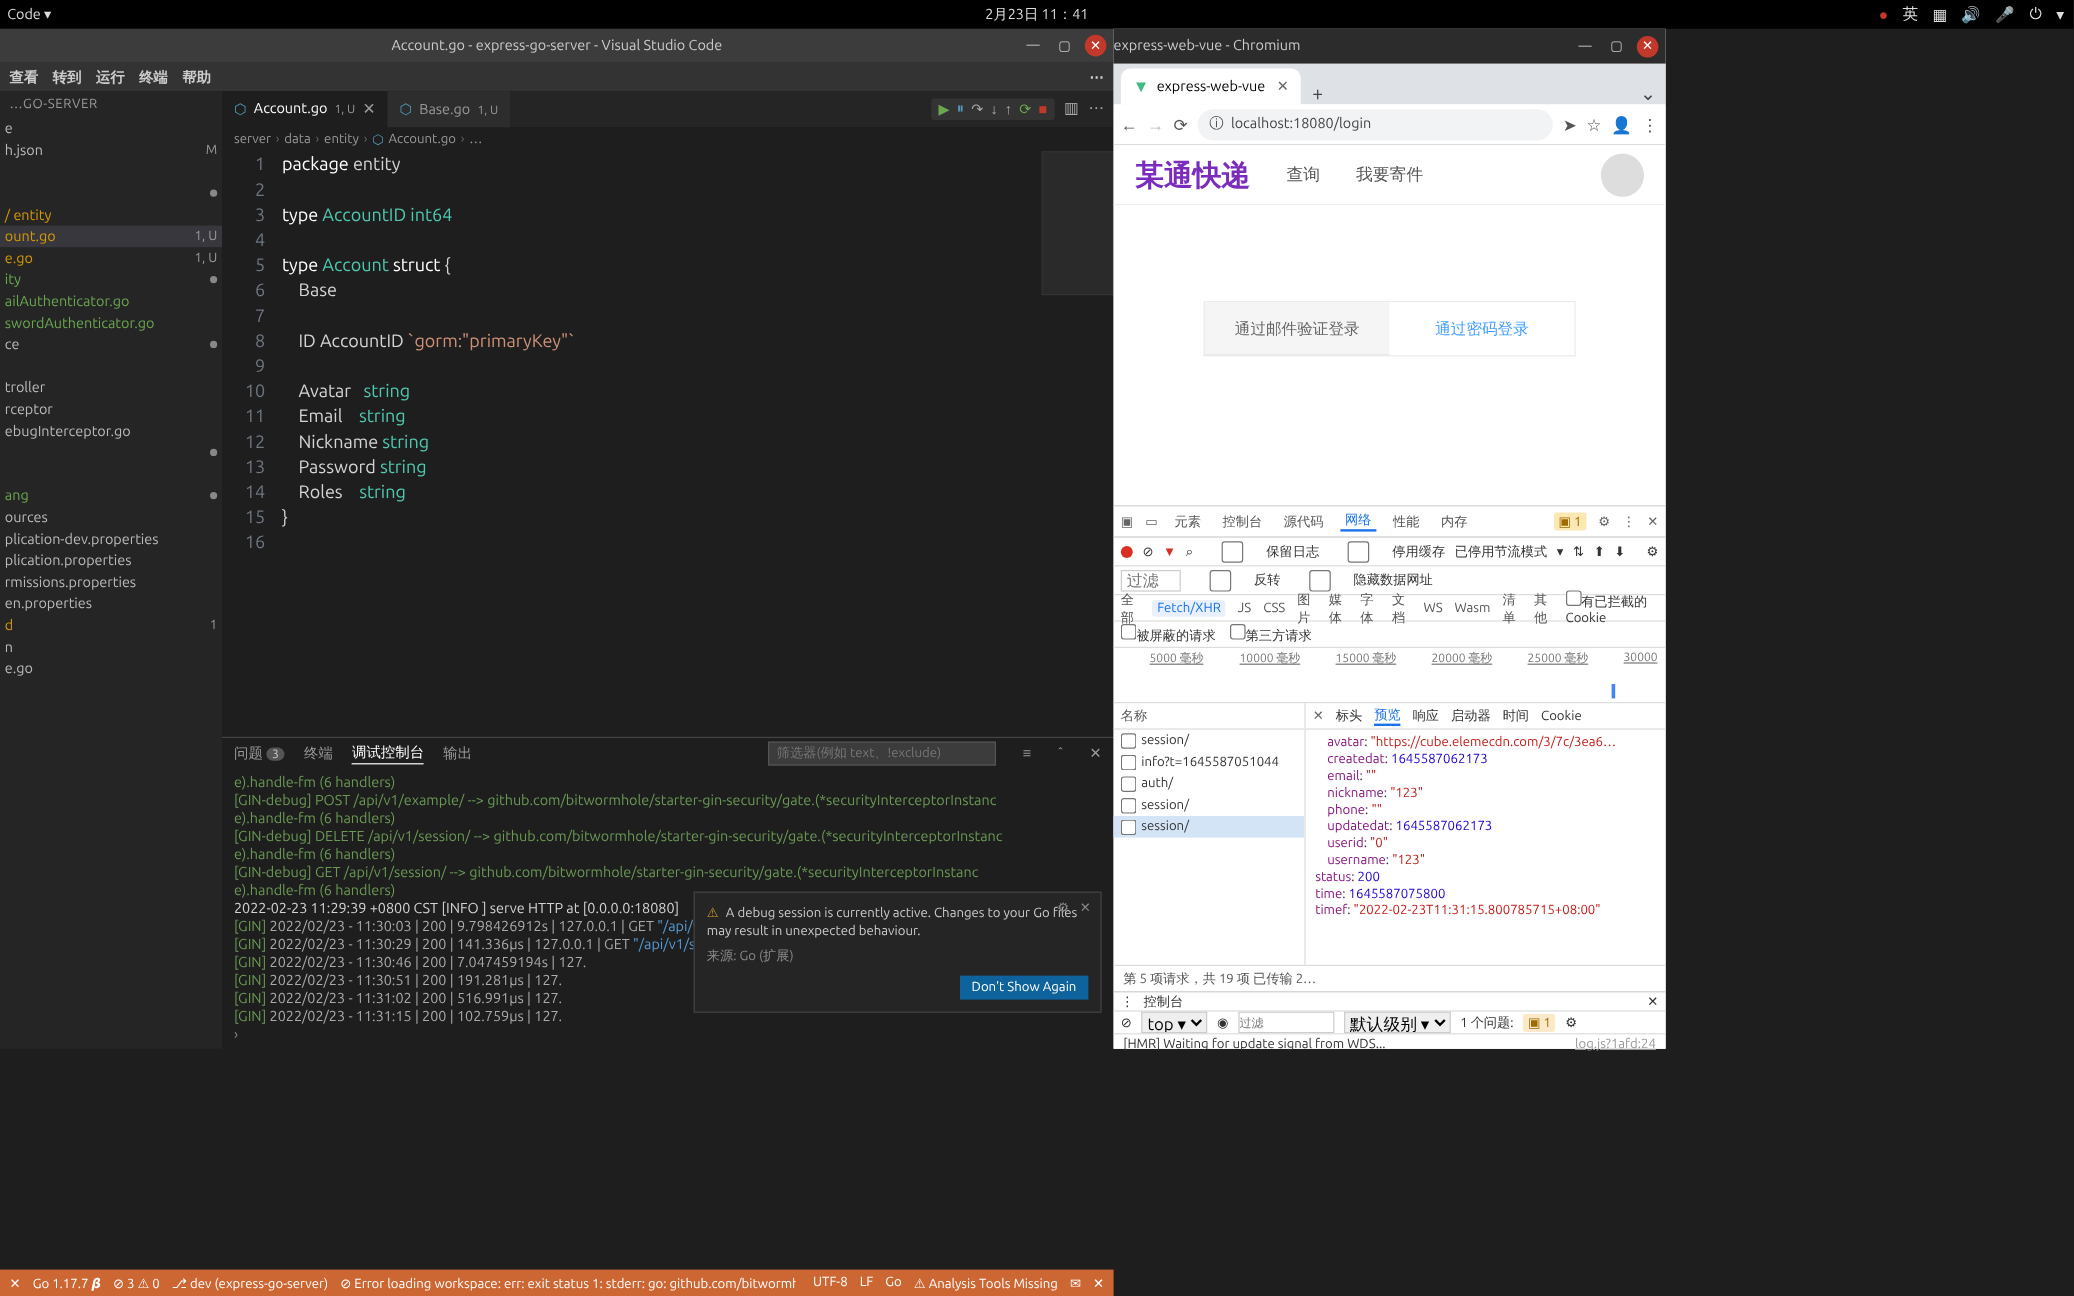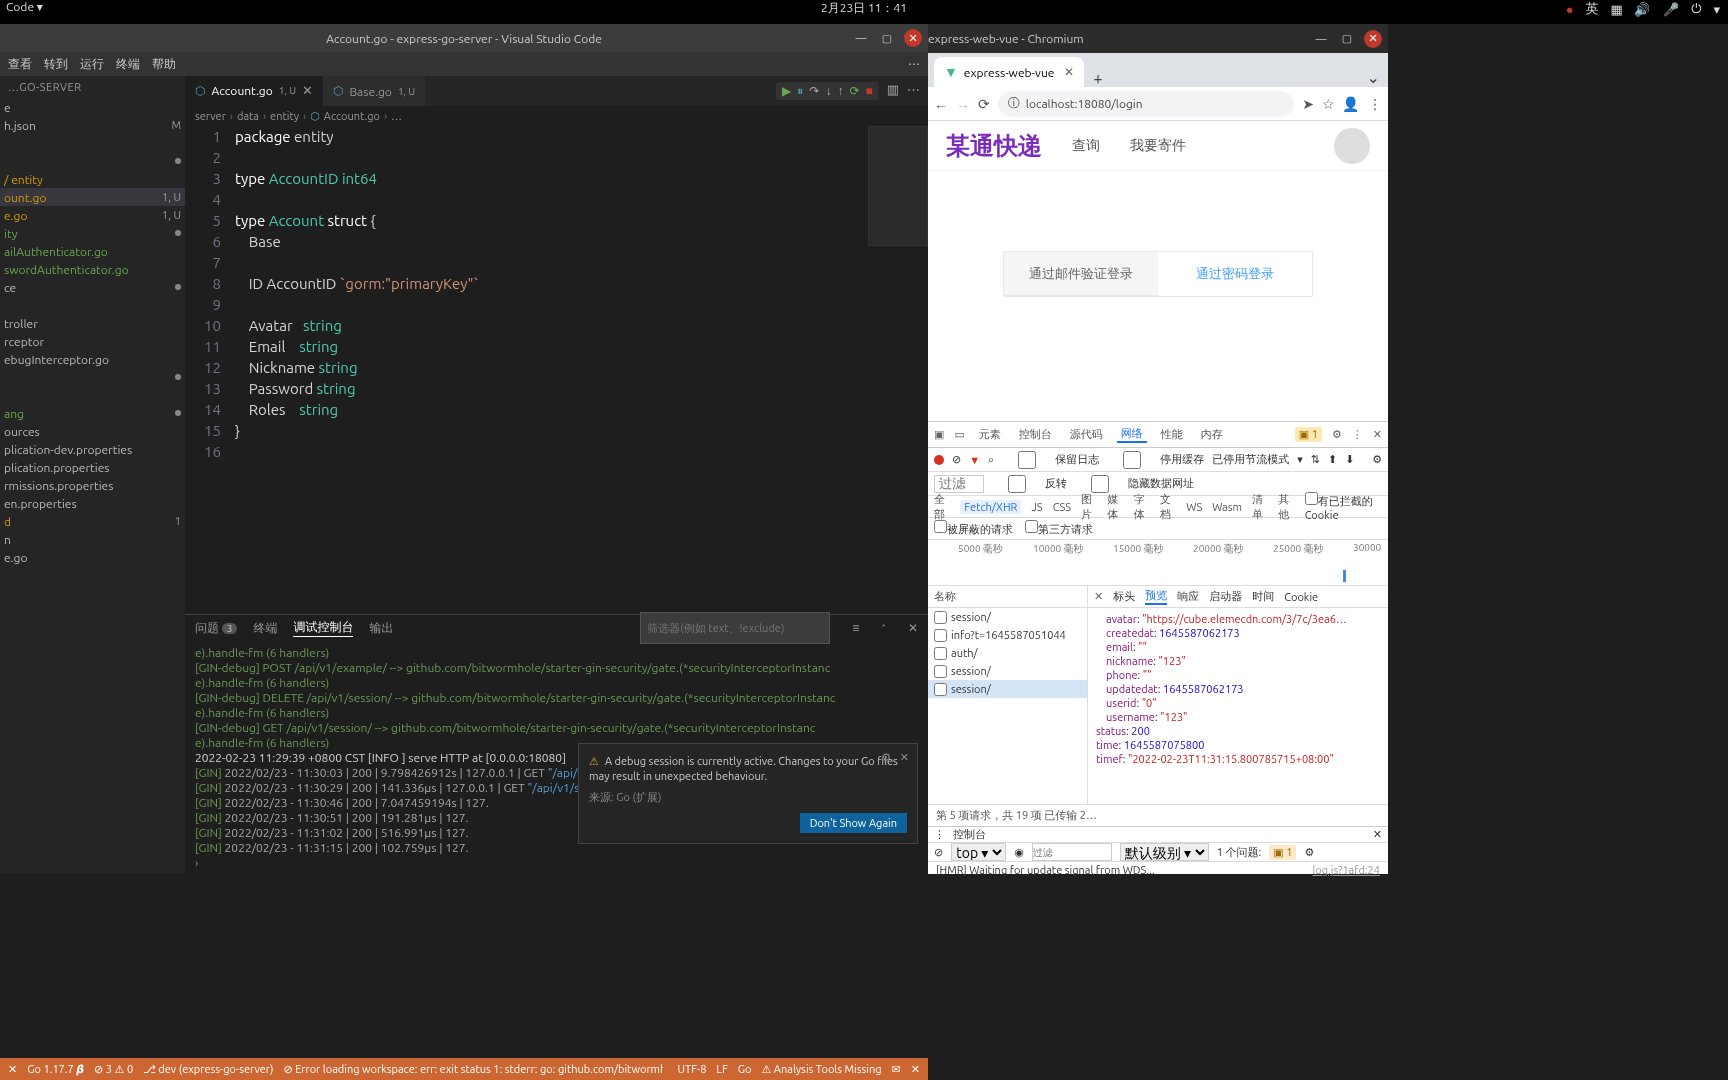--- a/index.html
+++ b/index.html
@@ -1,31 +1,31 @@
 <!DOCTYPE html>
 <html><head>
 <meta charset="utf-8">
 <style>
 * { margin: 0; padding: 0; box-sizing: border-box; font-family: "Ubuntu", "Segoe UI", Arial, sans-serif; }
 body { background: #1e1e1e; width: 1728px; height: 1080px; overflow: hidden; position: relative; }
 
 
-.topbar { position: absolute; top: 0; left: 0; right: 0; height: 24px; background: #000; color: #ddd; display: flex; align-items: flex-start; font-size: 12px; }
+.topbar { position: absolute; top: 0; left: 0; right: 0; height: 24px; background: #000; color: #ddd; display: flex; align-items: center; font-size: 12px; }
 .topbar .left { padding-left: 6px; }
 .topbar .center { position: absolute; left: 50%; transform: translateX(-50%); }
 .topbar .right { margin-left: auto; padding-right: 8px; display: flex; gap: 12px; align-items: center; }
 .topbar .right span { font-size: 13px; }
 
 
 .vscode { position: absolute; top: 24px; left: 0; width: 928px; height: 850px; background: #252526; color: #ccc; display: flex; flex-direction: column; }
 .vscode-titlebar { height: 28px; background: #3c3c3c; display: flex; align-items: center; justify-content: center; position: relative; font-size: 12px; color: #ccc; }
 .win-controls { position: absolute; right: 6px; display: flex; gap: 8px; }
 .win-btn { width: 18px; height: 18px; border-radius: 3px; display:flex; align-items:center; justify-content:center; font-size:11px; color:#ccc;}
 .win-btn.close { background: #c0392b; color:#fff; border-radius:50%; }
-.vscode-menubar { height: 24px; background: #333; display: flex; align-items: center; gap: 12px; padding: 0 8px; font-size: 12px; }
+.vscode-menubar { height: 24px; background: #333; display: flex; align-items: center; gap: 12px; padding: 0 8px; font-size: 12px; font-weight: bold; }
 .vscode-body { flex: 1; display: flex; min-height: 0; }
 
 
 .explorer { width: 185px; background: #252526; color: #ccc; font-size: 12px; overflow: hidden; position: relative; }
 .explorer-header { height: 22px; display: flex; align-items: center; padding: 0 8px; color: #999; font-size: 11px; letter-spacing: 0.5px; text-transform: uppercase; justify-content: space-between;}
 .explorer-item { height: 18px; display: flex; align-items: center; padding-left: 4px; padding-right: 4px; color: #bbb; position: relative; font-size:12px;}
 .explorer-item.green { color: #6aa84f; }
 .explorer-item.orange { color: #d79b00; }
 .explorer-item.entity { color: #d79b00; }
 .explorer-item.active { background: #37373d; }
@@ -53,21 +53,21 @@
 .kw { color: #ffffff; }
 .typ { color: #4ec9b0; }
 .str { color: #ce9178; }
 .minimap { position:absolute; right:0; top:0; width:60px; height:120px; background:#2a2a2a; border:1px solid #333;}
 
 .panel { height: 260px; background: #1e1e1e; border-top: 1px solid #444; display:flex; flex-direction:column; font-size:12px;}
 .panel-tabs { height: 26px; display:flex; align-items:center; gap:16px; padding:0 10px; color:#999; position:relative;}
 .panel-tabs .ptab { cursor:pointer; }
 .panel-tabs .ptab.active { color:#fff; border-bottom:1px solid #fff; }
 .panel-tabs .badge { background:#555; border-radius:8px; padding:0 5px; font-size:10px; color:#ccc;}
-.panel-tabs input { background:#3c3c3c; border:1px solid #555; color:#ccc; padding:2px 6px; height:32px; width:190px; font-size:11px; margin-left:auto;}
+.panel-tabs input { background:#3c3c3c; border:1px solid #555; color:#ccc; padding:2px 6px; height:20px; width:190px; font-size:11px; margin-left:auto;}
 .panel-tabs .picon { margin-left:6px;}
 .panel-body { flex:1; overflow:hidden; padding:4px 10px; font-family:"Consolas","Courier New",monospace; font-size:12px; line-height:15px; color:#ccc; position:relative;}
 .log-green { color:#6a9955;}
 .log-blue { color:#569cd6;}
 .log-gray { color:#aaa;}
 .log-white { color:#d4d4d4;}
 
 .notif { position:absolute; right:10px; bottom:10px; width:340px; background:#252526; border:1px solid #444; padding:10px; font-size:11px; color:#ccc;}
 .notif .warn-icon { color:#d9a126; margin-right:6px;}
 .notif .notif-btn { background:#0e639c; color:#fff; padding:4px 10px; float:right; margin-top:8px; border:none; font-size:11px;}
@@ -116,21 +116,21 @@
 .dt-tabs .dicon { color:#666;}
 .dt-toolbar { height:24px; border-bottom:1px solid #ddd; display:flex; align-items:center; padding:0 6px; gap:8px;}
 .dt-toolbar .rec { width:10px; height:10px; border-radius:50%; background:#d93025;}
 .dt-toolbar input { border:1px solid #ccc; height:18px; padding:0 4px; width:50px;}
 .dt-toolbar label { display:flex; align-items:center; gap:3px;}
 .dt-filterbar { height:22px; border-bottom:1px solid #ddd; display:flex; align-items:center; padding:0 6px; gap:10px;}
 .dt-filterbar .ftab { color:#555; font-size:11px;}
 .dt-filterbar .ftab.active { background:#e8f0fe; color:#1a73e8; padding:1px 4px; border-radius:3px;}
 .dt-checkrow { height:22px; border-bottom:1px solid #ddd; display:flex; align-items:center; padding:0 6px; gap:12px;}
 .dt-timeline { height:46px; border-bottom:1px solid #ddd; position:relative; font-size:10px; color:#777;}
-.dt-timeline .tick { position:absolute; top:2px;}
+.dt-timeline .tick { position:absolute; top:2px;text-decoration:underline;}
 .dt-split { flex:1; display:flex; min-height:0;}
 .dt-names { width:160px; border-right:1px solid #ddd; }
 .dt-names .nhdr { height:22px; border-bottom:1px solid #ddd; padding:3px 6px; color:#555;}
 .dt-names .nrow { height:18px; padding:2px 6px; display:flex; align-items:center; gap:4px;}
 .dt-names .nrow.sel { background:#d4e4f7;}
 .dt-detail { flex:1; display:flex; flex-direction:column;}
 .dt-detail-tabs { height:22px; border-bottom:1px solid #ddd; display:flex; align-items:center; gap:10px; padding:0 6px;}
 .dt-detail-tabs .dx { color:#666;}
 .dt-detail-body { flex:1; padding:4px 8px; font-family:"Consolas","Courier New",monospace; font-size:11px; line-height:14px; overflow:hidden;}
 .dt-detail-body .k { color:#881280;}

